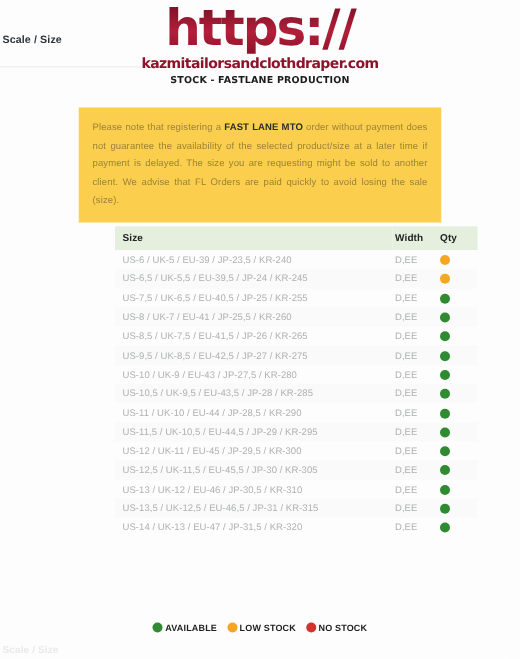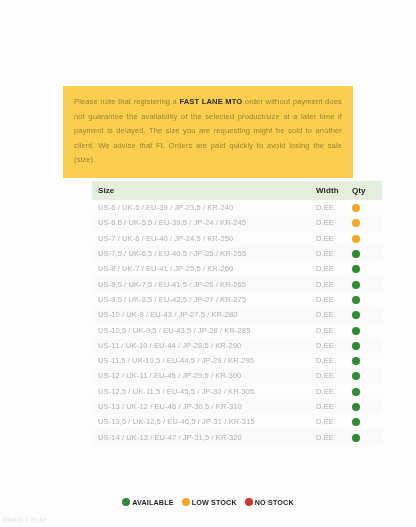--- a/index.html
+++ b/index.html
@@ -196,20 +196,30 @@
     letter-spacing: 0.1px;
     overflow: hidden;
     height: 8px;
   }
 </style>
 </head>
 <body>
 
 <div id="page">
 
+  <div class="header-band">
+    <div class="scale-size-label">Scale / Size</div>
+    <div class="header-divider"></div>
+
+    <div class="brand-block">
+      <div class="brand-https">https://</div>
+      <div class="brand-domain">kazmitailorsandclothdraper.com</div>
+      <div class="brand-sub">STOCK - FASTLANE PRODUCTION</div>
+    </div>
+  </div>
 
   <div class="notice">
     <span>Please note that registering a </span><b>FAST LANE MTO</b><span> order without payment does not guarantee the availability of the selected product/size at a later time if payment is delayed. The size you are requesting might be sold to another client. We advise that FL Orders are paid quickly to avoid losing the sale (size).</span>
   </div>
 
   <table class="size-table">
     <thead>
       <tr>
         <th class="col-size">Size</th>
         <th class="col-width">Width</th>
@@ -221,25 +231,20 @@
           <td class="c-size">US-6 / UK-5 / EU-39 / JP-23,5 / KR-240</td>
           <td class="c-width">D,EE</td>
           <td class="c-qty"><span class="dot orange"></span></td>
         </tr>
         <tr>
           <td class="c-size">US-6,5 / UK-5,5 / EU-39,5 / JP-24 / KR-245</td>
           <td class="c-width">D,EE</td>
           <td class="c-qty"><span class="dot orange"></span></td>
         </tr>
         <tr>
-          <td class="c-size">US-7 / UK-6 / EU-40 / JP-24,5 / KR-250</td>
-          <td class="c-width">D,EE</td>
-          <td class="c-qty"><span class="dot orange"></span></td>
-        </tr>
-        <tr>
           <td class="c-size">US-7,5 / UK-6,5 / EU-40,5 / JP-25 / KR-255</td>
           <td class="c-width">D,EE</td>
           <td class="c-qty"><span class="dot green"></span></td>
         </tr>
         <tr>
           <td class="c-size">US-8 / UK-7 / EU-41 / JP-25,5 / KR-260</td>
           <td class="c-width">D,EE</td>
           <td class="c-qty"><span class="dot green"></span></td>
         </tr>
         <tr>

